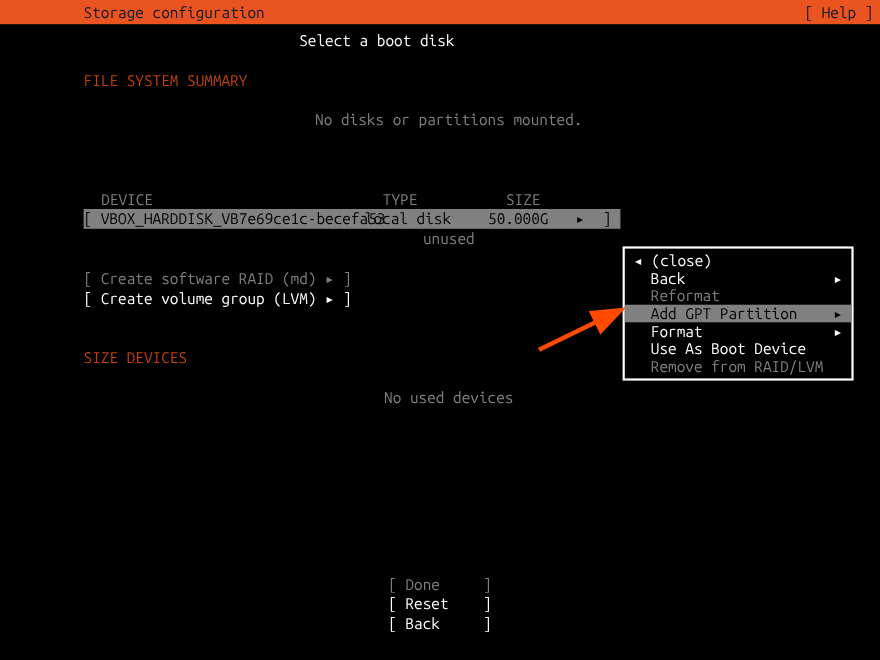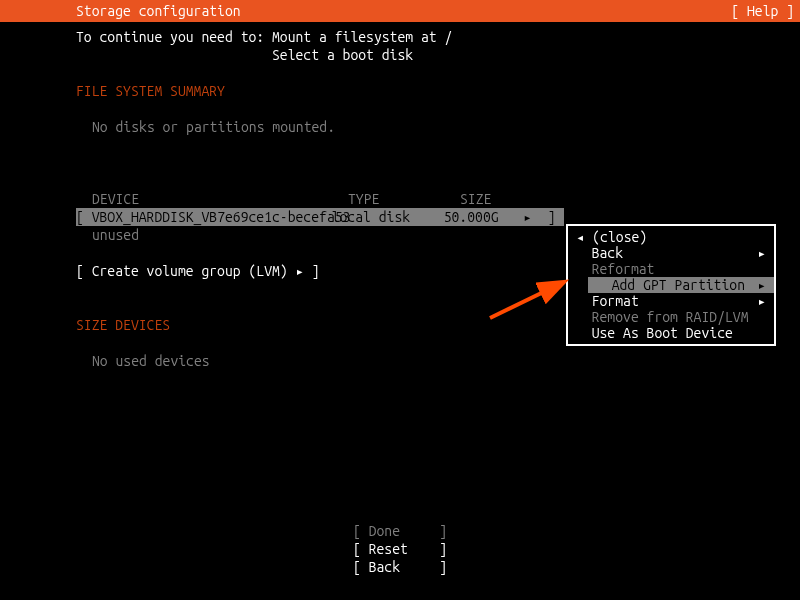--- a/index.html
+++ b/index.html
@@ -13,32 +13,32 @@
     overflow: hidden;
     position: relative;
   }
   .topbar {
     background: #e95420;
     height: 22px;
     display: flex;
     justify-content: space-between;
     align-items: center;
     padding: 0 6px 0 76px;
-    color: #ffffff;
+    color: #0f172a;
   }
   .help { }
   .content {
     padding: 6px 76px 0 76px;
     color: #fff;
     position: relative;
   }
   .line { height: 18px; line-height: 18px; white-space: pre; }
   .dim { color: #808080; }
   .bright { color: #c2410c; }
-  .indent1 { padding-left: 16px; }
+  .indent1 { padding-left: 16px; text-align: center; }
   .selrow {
     background: #808080;
     color: #000;
     display: inline-block;
     height: 18px;
     line-height: 18px;
   }
   .footer {
     position: absolute;
     width: 100%;
@@ -59,52 +59,52 @@
   }
   .menu-item {
     height: 16px;
     line-height: 16px;
     padding: 0 8px;
     color: #fff;
     display: flex;
     justify-content: space-between;
   }
   .menu-item.disabled { color: #808080; }
-  .menu-item.selected { background: #808080; color: #000; margin-left: 20px; }
+  .menu-item.selected { background: #808080; color: #000; }
   .menu-arrow { }
   
   .arrow {
     position: absolute;
     top: 273px;
     left: 480px;
     pointer-events: none;
   }
 </style>
 </head>
 <body>
 
 <div class="topbar">
   <span>Storage configuration</span>
   <span class="help">[ Help ]</span>
 </div>
 
 <div class="content">
-  <div class="line">To continue you need to: Mount a filesystem at /</div>
   <div class="line">                         Select a boot disk</div>
   <div class="line">&nbsp;</div>
   <div class="line bright">FILE SYSTEM SUMMARY</div>
   <div class="line">&nbsp;</div>
   <div class="line dim indent1">No disks or partitions mounted.</div>
   <div class="line">&nbsp;</div>
   <div class="line">&nbsp;</div>
   <div class="line">&nbsp;</div>
   <div class="line dim"><span style="display:inline-block;width:16px;"></span><span style="display:inline-block;width:256px;">DEVICE</span><span style="display:inline-block;width:112px;">TYPE</span><span style="display:inline-block;width:64px;">SIZE</span></div>
   <div class="line"><span class="selrow" style="width:488px;"><span>[ </span><span style="display:inline-block;width:240px;">VBOX_HARDDISK_VB7e69ce1c-becefa53</span><span style="display:inline-block;width:112px;">local disk</span><span style="display:inline-block;width:72px;">50.000G</span><span style="display:inline-block;width:16px;text-align:right;">▸</span><span style="display:inline-block;width:24px;text-align:right;">]</span></span></div>
   <div class="line dim indent1">unused</div>
   <div class="line">&nbsp;</div>
+  <div class="line dim">[ Create software RAID (md) ▸ ]</div>
   <div class="line">[ Create volume group (LVM) ▸ ]</div>
   <div class="line">&nbsp;</div>
   <div class="line">&nbsp;</div>
   <div class="line bright">SIZE DEVICES</div>
   <div class="line">&nbsp;</div>
   <div class="line dim indent1">No used devices</div>
 </div>
 
 <div class="menu">
   <div class="menu-item">
@@ -120,26 +120,26 @@
       <span></span>
     </div>
   <div class="menu-item selected">
       <span>&nbsp;&nbsp;<span>Add GPT Partition</span></span>
       <span class="menu-arrow">▸</span>
     </div>
   <div class="menu-item">
       <span>&nbsp;&nbsp;<span>Format</span></span>
       <span class="menu-arrow">▸</span>
     </div>
+  <div class="menu-item">
+      <span>&nbsp;&nbsp;<span>Use As Boot Device</span></span>
+      <span></span>
+    </div>
   <div class="menu-item disabled">
       <span>&nbsp;&nbsp;<span>Remove from RAID/LVM</span></span>
-      <span></span>
-    </div>
-  <div class="menu-item">
-      <span>&nbsp;&nbsp;<span>Use As Boot Device</span></span>
       <span></span>
     </div>
 </div>
 
 <svg class="arrow" width="100" height="50">
   <defs>
     <marker id="ah" markerWidth="8" markerHeight="8" refX="6" refY="3" orient="auto">
       <polygon points="0 0, 8 3, 0 6" fill="#ff4a00"></polygon>
     </marker>
   </defs>

